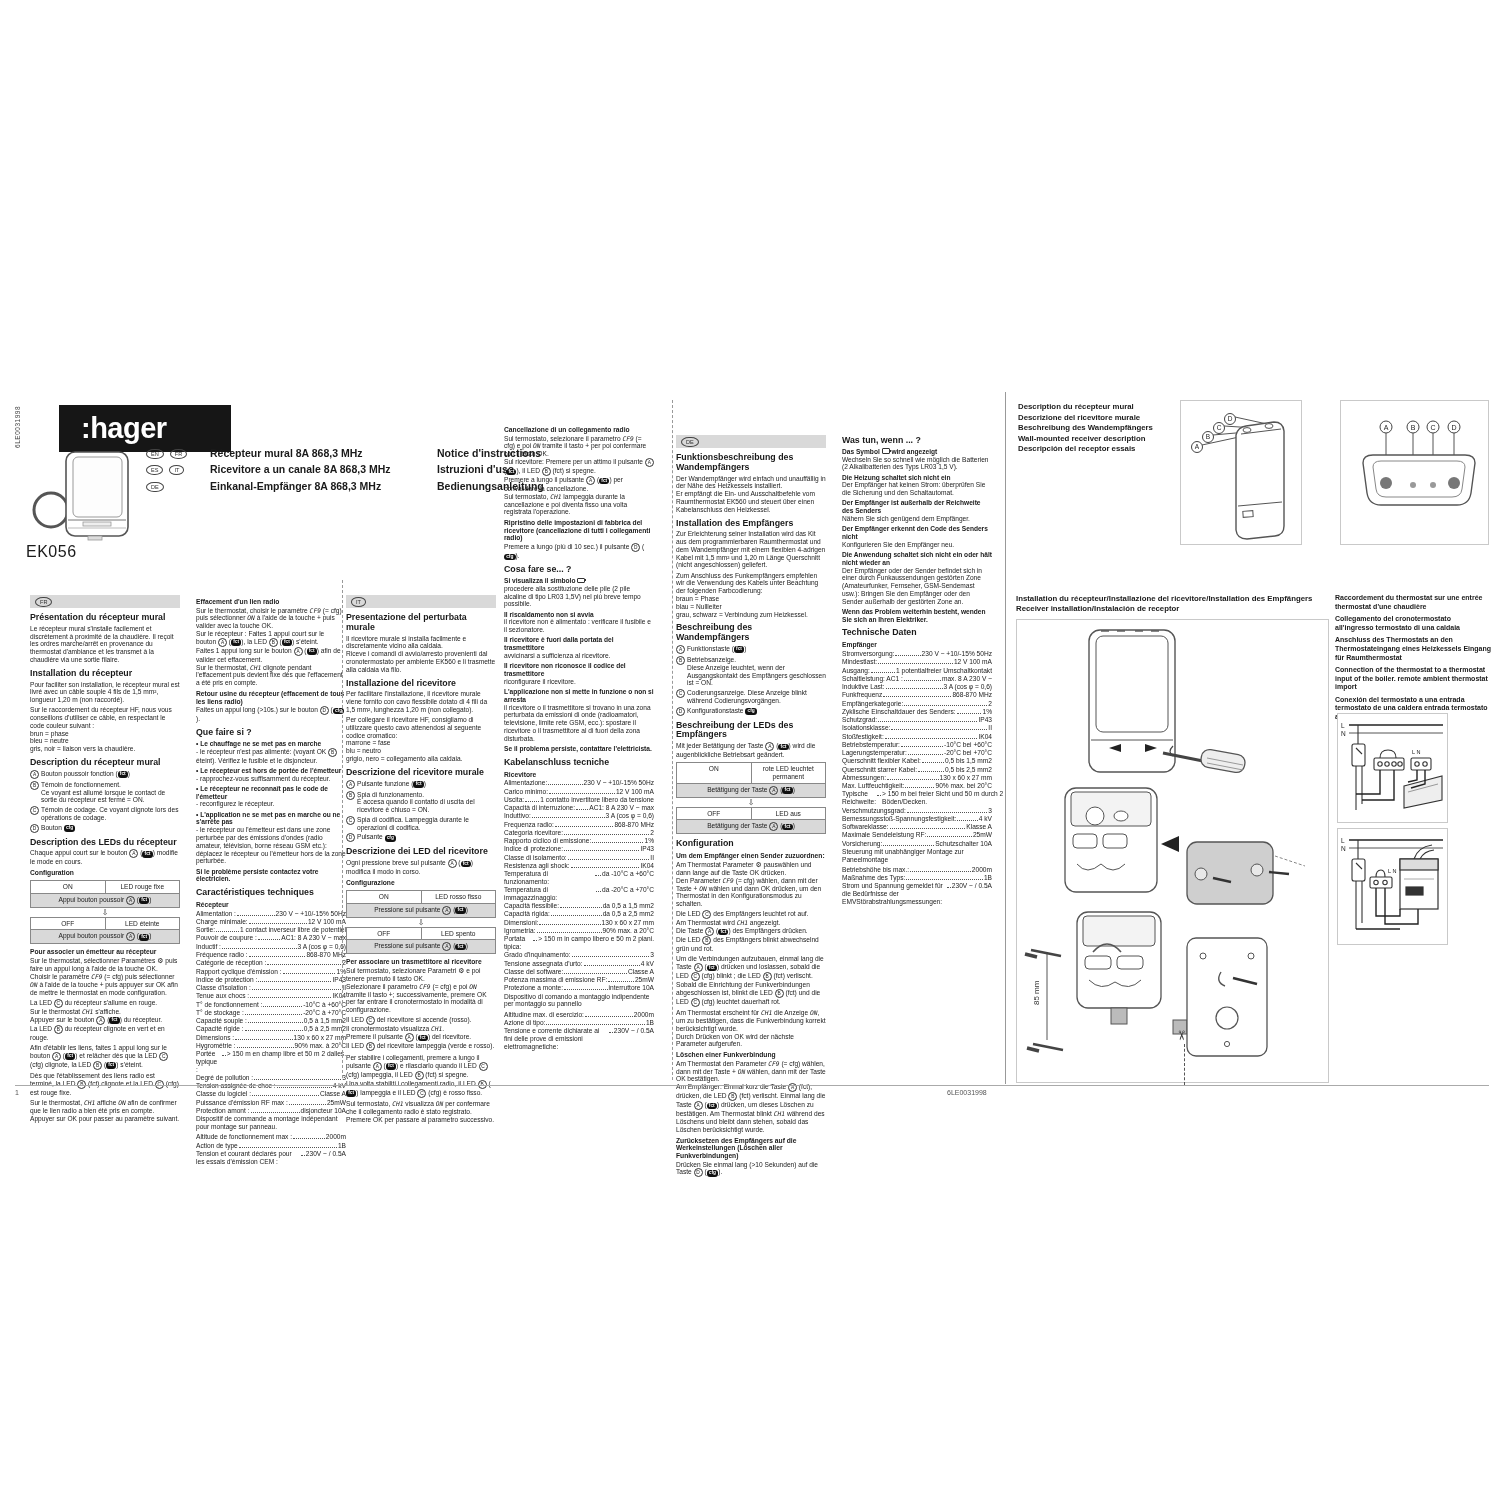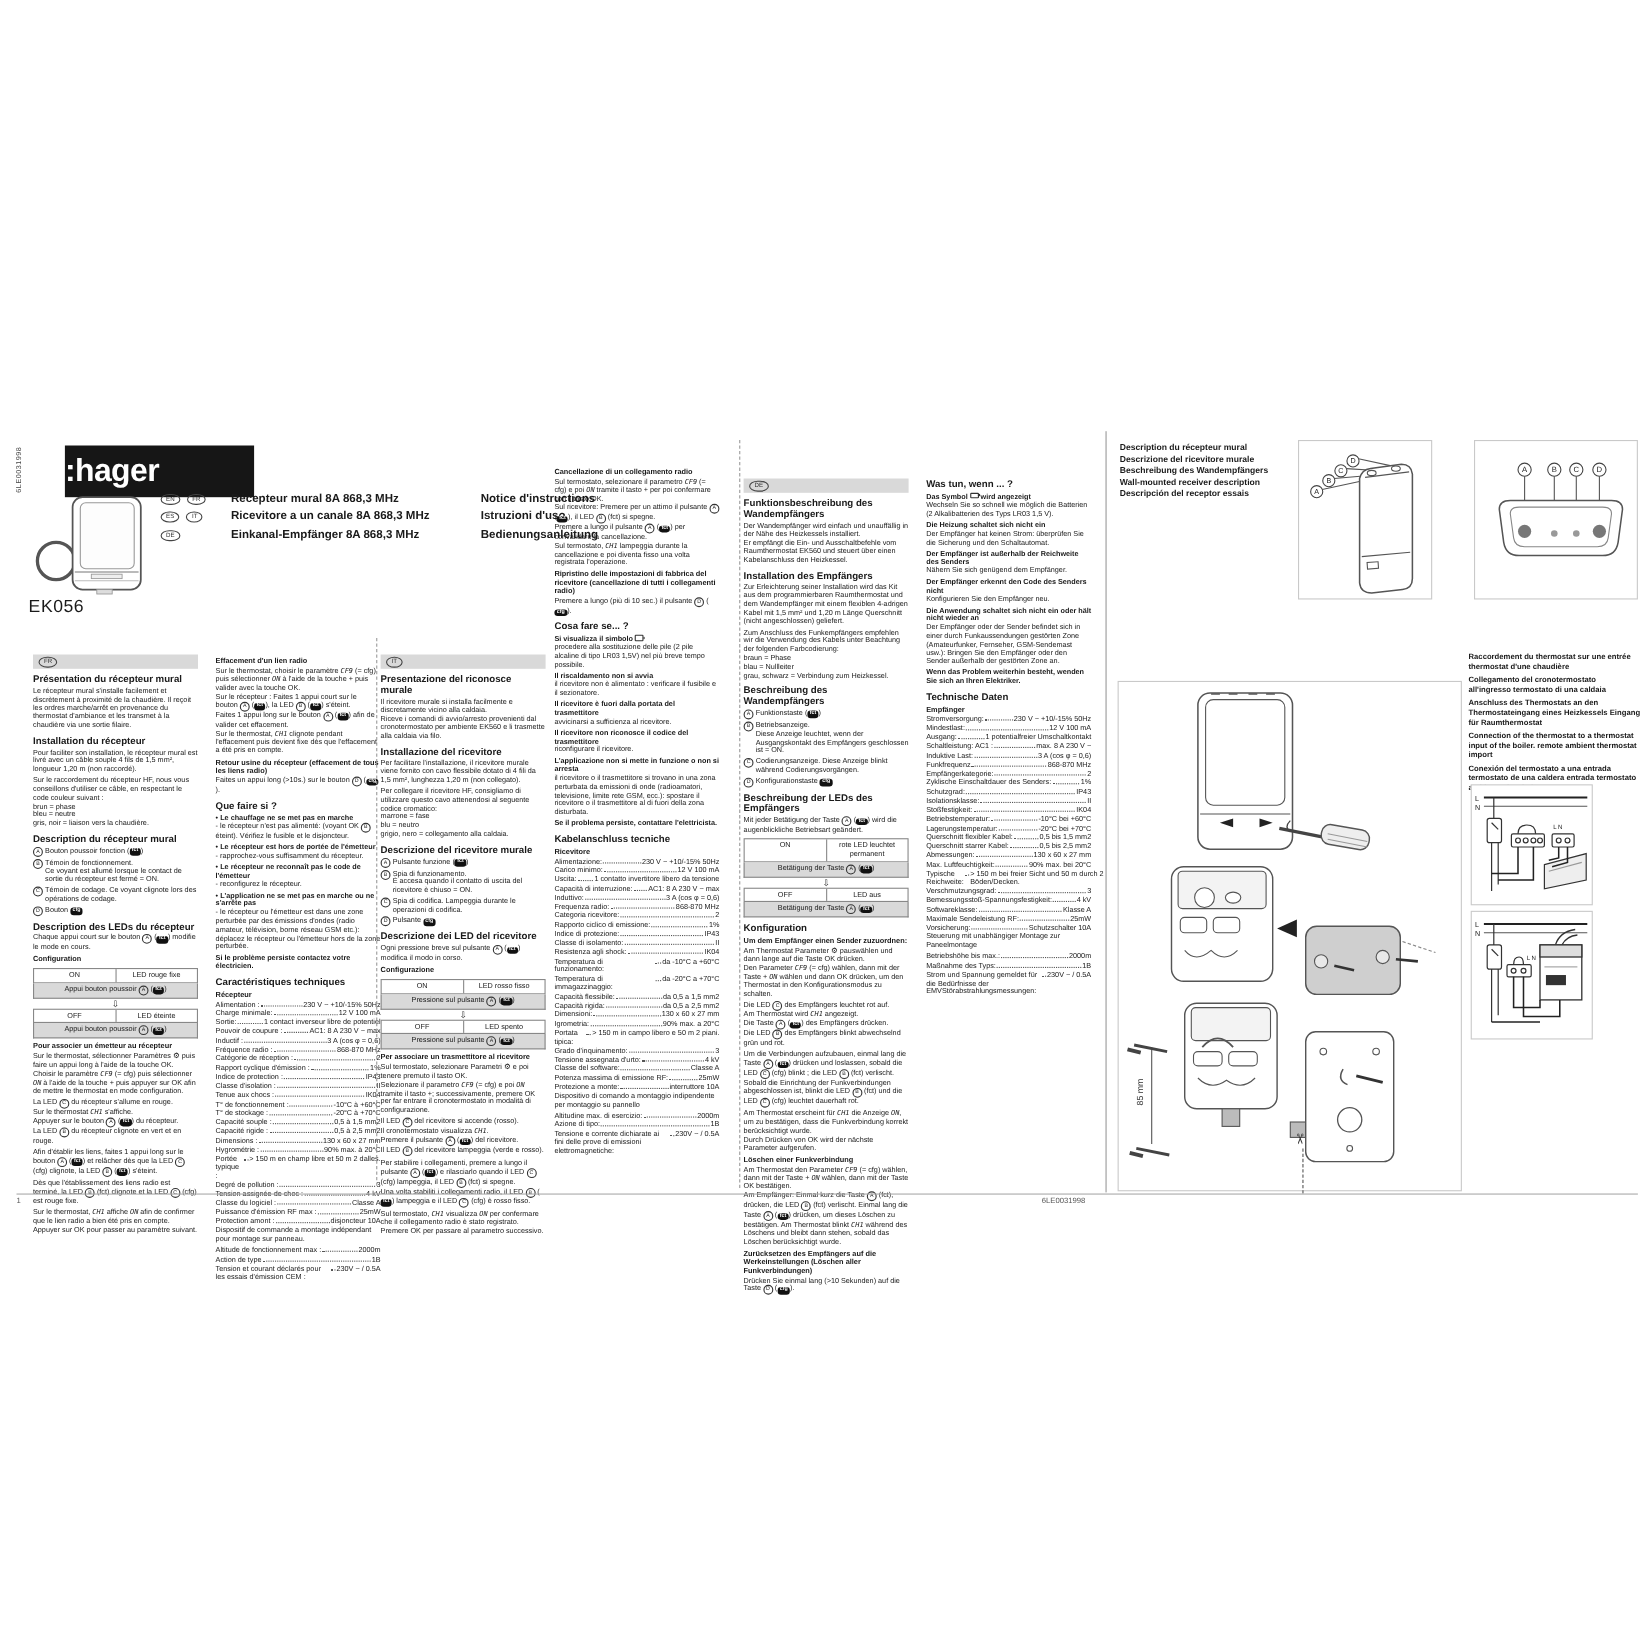--- a/index.html
+++ b/index.html
@@ -1,21 +1,21 @@
 <!DOCTYPE html>
 <html><head>
 <meta charset="utf-8">
 <style>
   html,body{margin:0;padding:0;background:#fff;}
   body{width:1500px;height:1500px;position:relative;font-family:"Liberation Sans",sans-serif;color:#1a1a1a;}
   .sheet{position:absolute;left:0;top:388px;width:1500px;height:712px;background:#fff;}
   .abs{position:absolute;}
   
   .side-code{position:absolute;left:14px;top:18px;writing-mode:vertical-rl;transform:rotate(180deg);font-size:6.5px;color:#444;letter-spacing:.5px;}
-  .logo{position:absolute;left:59px;top:17px;width:172px;height:47px;background:#161616;color:#fff;font-weight:bold;font-size:29px;line-height:46px;padding-left:0;box-sizing:border-box;letter-spacing:-.5px;}
+  .logo{position:absolute;left:59px;top:17px;width:172px;height:47px;background:#161616;color:#fff;font-weight:bold;font-size:29px;line-height:46px;padding-left:22px;box-sizing:border-box;letter-spacing:-.5px;}
   .ek{position:absolute;left:26px;top:155px;font-size:16px;letter-spacing:.5px;}
   .langrows{position:absolute;left:146px;top:58px;}
   .langrow{display:flex;gap:6px;height:16.3px;align-items:center;}
   .langpill{display:inline-block;border:1px solid #444;border-radius:8px/5px;font-size:5.6px;line-height:8px;padding:0 4px;color:#333;}
   .ptitles,.dtitles{position:absolute;top:57px;font-size:10.5px;font-weight:bold;}
   .ptitles{left:210px;}
   .dtitles{left:437px;}
   .ptitles div,.dtitles div{height:16.3px;line-height:16.3px;}
   
   .col{position:absolute;width:150px;font-size:6.6px;line-height:1.18;text-align:left;margin-top:17px;}
@@ -314,21 +314,21 @@
       <div class="spec">
         <span class="sl">Tension et courant déclarés pour les essais d'émission CEM :</span>
         <span class="dots"></span>
         <span class="sv">230V ~ / 0.5A</span>
       </div>
     </div>
   <div class="col" style="left:346px;top:190px">
       <div class="langbar">
         <span class="langpill">IT</span>
       </div>
-      <div class="h2">Presentazione del riconosce murale</div>
+      <div class="h2">Presentazione del perturbata murale</div>
       <div class="p">Il ricevitore murale si installa facilmente e discretamente vicino alla caldaia.<br>Riceve i comandi di avvio/arresto provenienti dal cronotermostato per ambiente EK560 e li trasmette alla caldaia via filo.</div>
       <div class="h2">Installazione del ricevitore</div>
       <div class="p">Per facilitare l'installazione, il ricevitore murale viene fornito con cavo flessibile dotato di 4 fili da 1,5 mm², lunghezza 1,20 m (non collegato).</div>
       <div class="p">Per collegare il ricevitore HF, consigliamo di utilizzare questo cavo attenendosi al seguente codice cromatico:<br>marrone = fase<br>blu = neutro<br>grigio, nero = collegamento alla caldaia.</div>
       <div class="h2">Descrizione del ricevitore murale</div>
       <div class="li2">
         <span class="circ">A</span>
         <span class="litext">Pulsante funzione (<span class="pill">fct</span>)</span>
       </div>
       <div class="li2">
@@ -801,20 +801,24 @@
       </g>
       <path d="M22,62 q0,-8 10,-8 l92,0 q10,0 10,8 l-4,30 q-2,12 -14,12 l-76,0 q-12,0 -14,-12 z" fill="#fff" stroke="#555" stroke-width="1.4"></path>
       <path d="M32,66 q0,-6 8,-6 l76,0 q8,0 8,6 l-3,22 q-1,8 -10,8 l-66,0 q-9,0 -10,-8 z" fill="#fff" stroke="#888" stroke-width="1"></path>
       <circle cx="45" cy="82" r="6" fill="#777"></circle>
       <circle cx="72" cy="84" r="3" fill="#999"></circle>
       <circle cx="92" cy="84" r="3" fill="#999"></circle>
       <circle cx="113" cy="82" r="6" fill="#777"></circle>
     </svg>
   </div>
 
+  <div class="install-head">
+    <div>Installation du récepteur/Installazione del ricevitore/Installation des Empfängers</div>
+    <div>Receiver installation/Instalación de receptor</div>
+  </div>
 
   <div class="conn">
       <div class="">Raccordement du thermostat sur une entrée thermostat d'une chaudière</div>
       <div class="">Collegamento del cronotermostato all'ingresso termostato di una caldaia</div>
       <div class="">Anschluss des Thermostats an den Thermostateingang eines Heizkessels Eingang für Raumthermostat</div>
       <div class="">Connection of the thermostat to a thermostat input of the boiler. remote ambient thermostat import</div>
       <div class="">Conexión del termostato a una entrada termostato de una caldera entrada termostato ambiente desviado</div>
     </div>
 
   <div class="box box-install">

